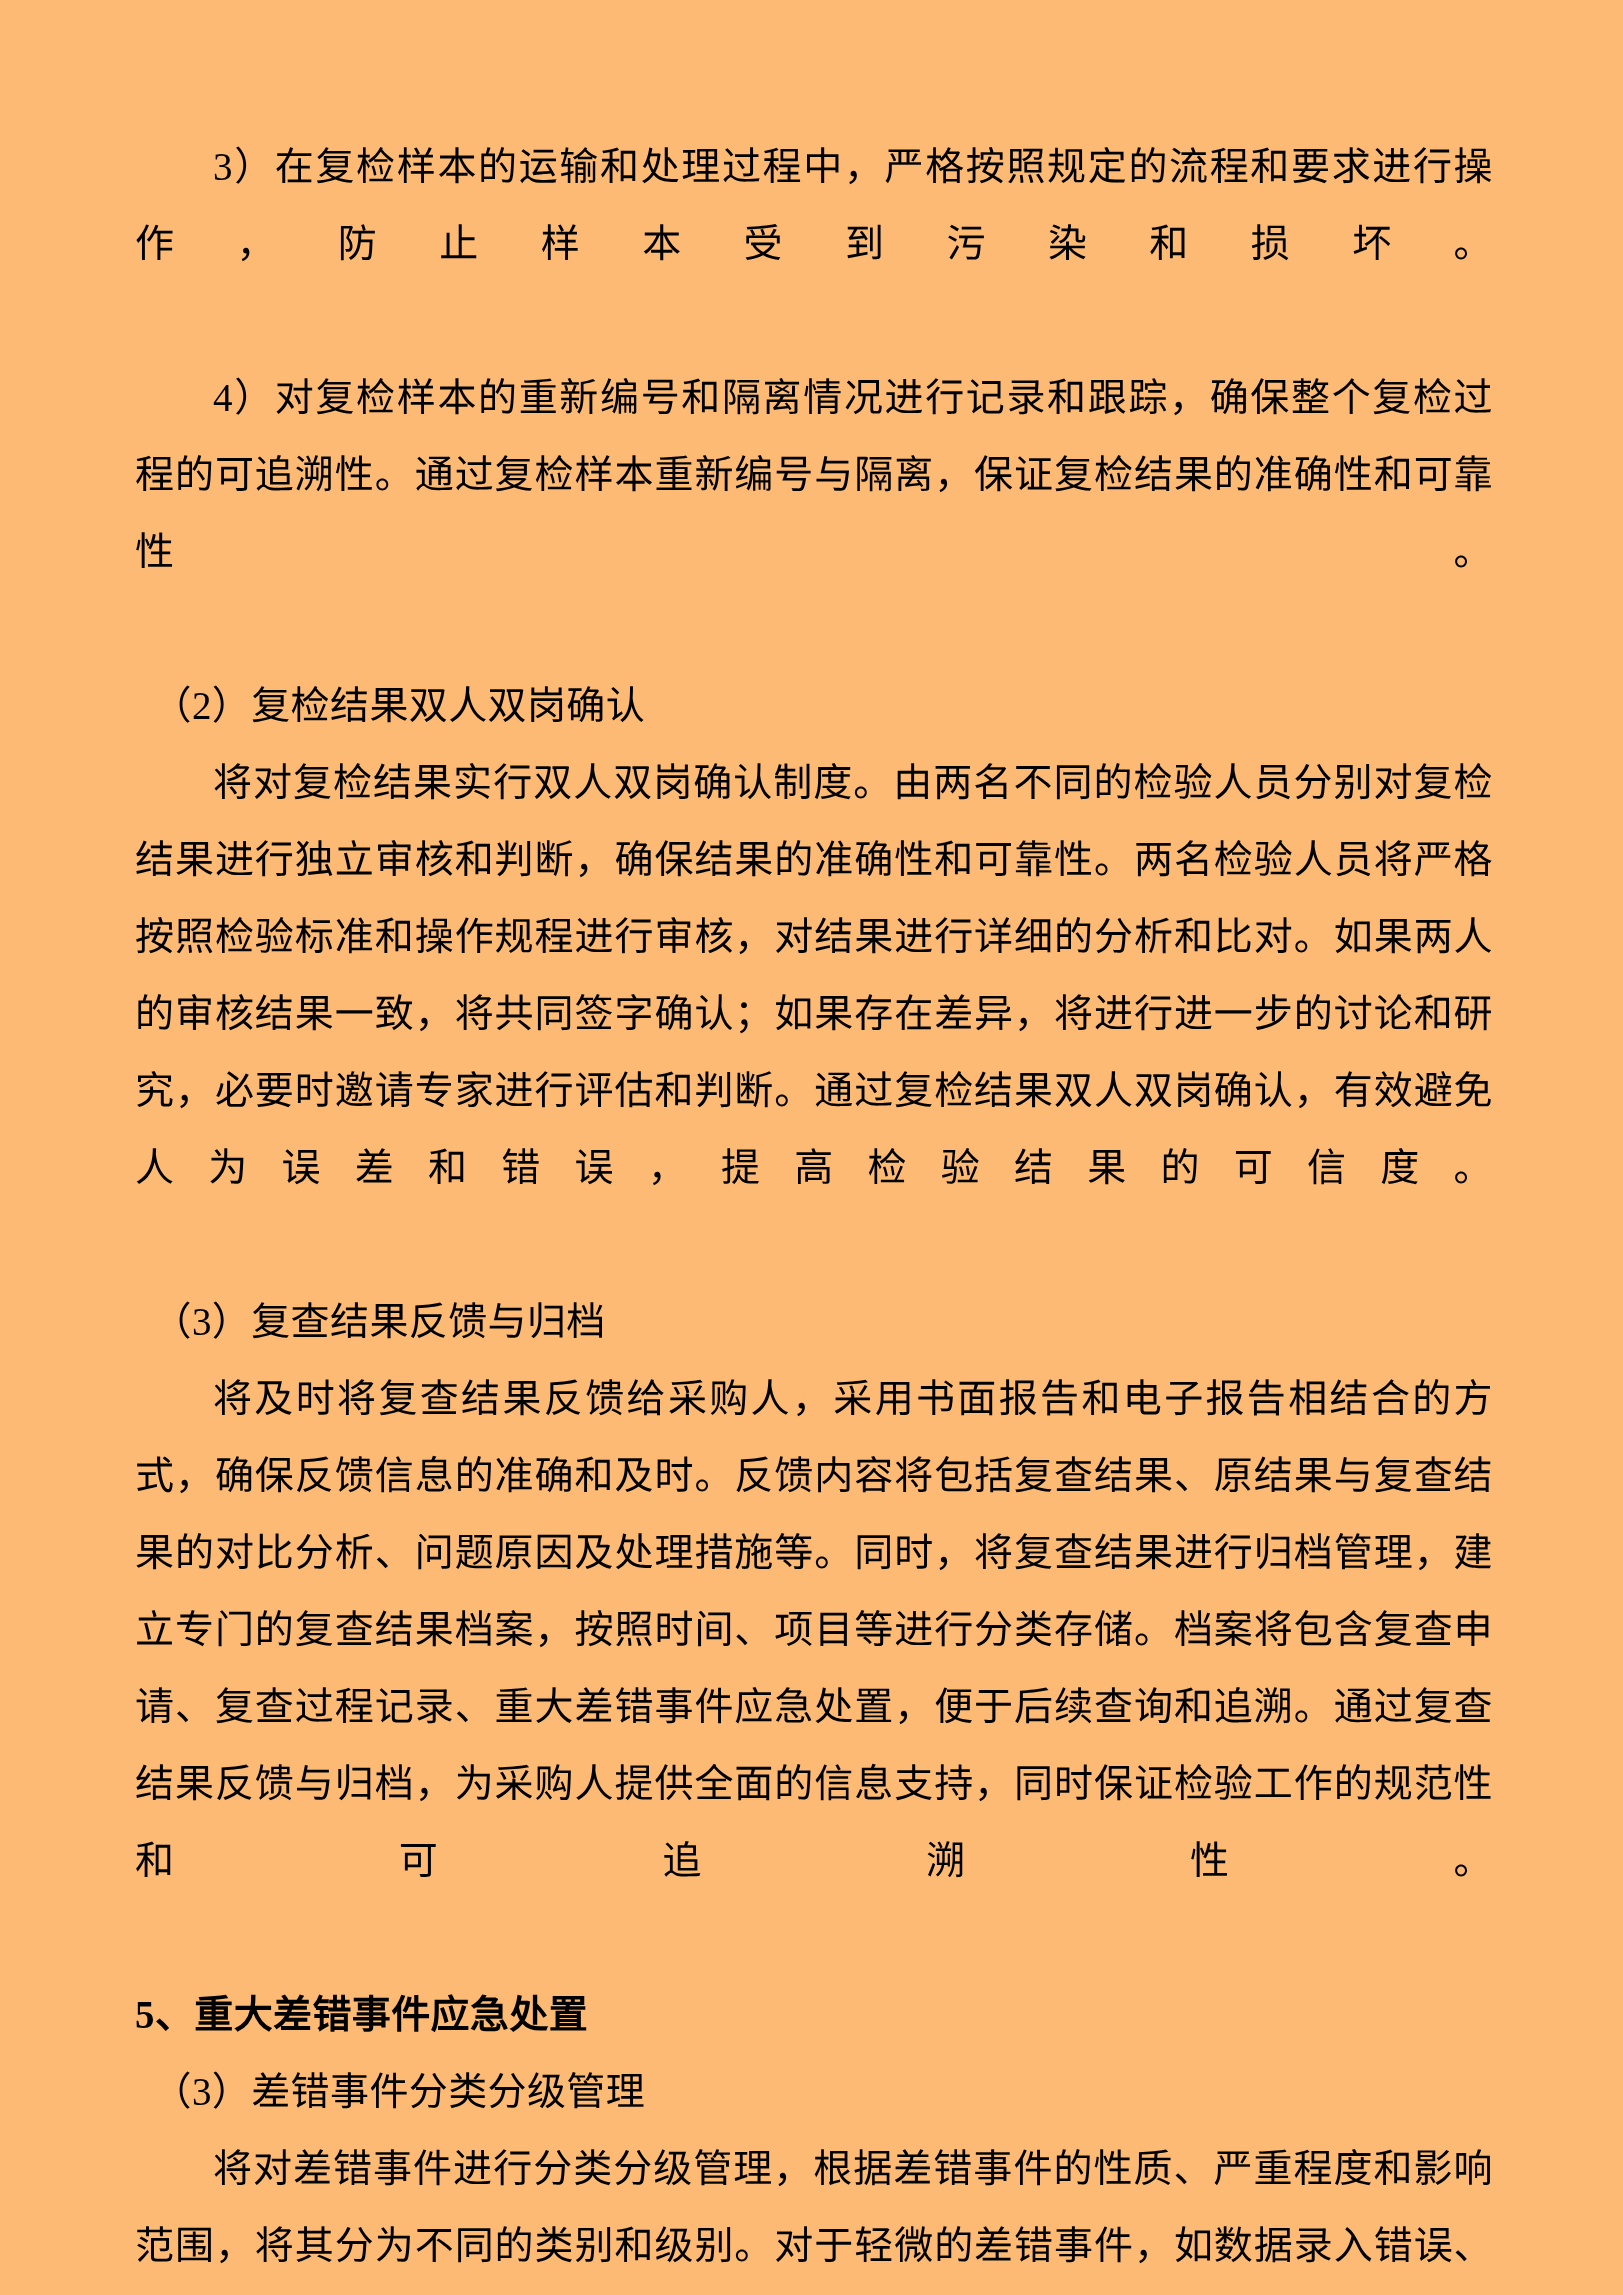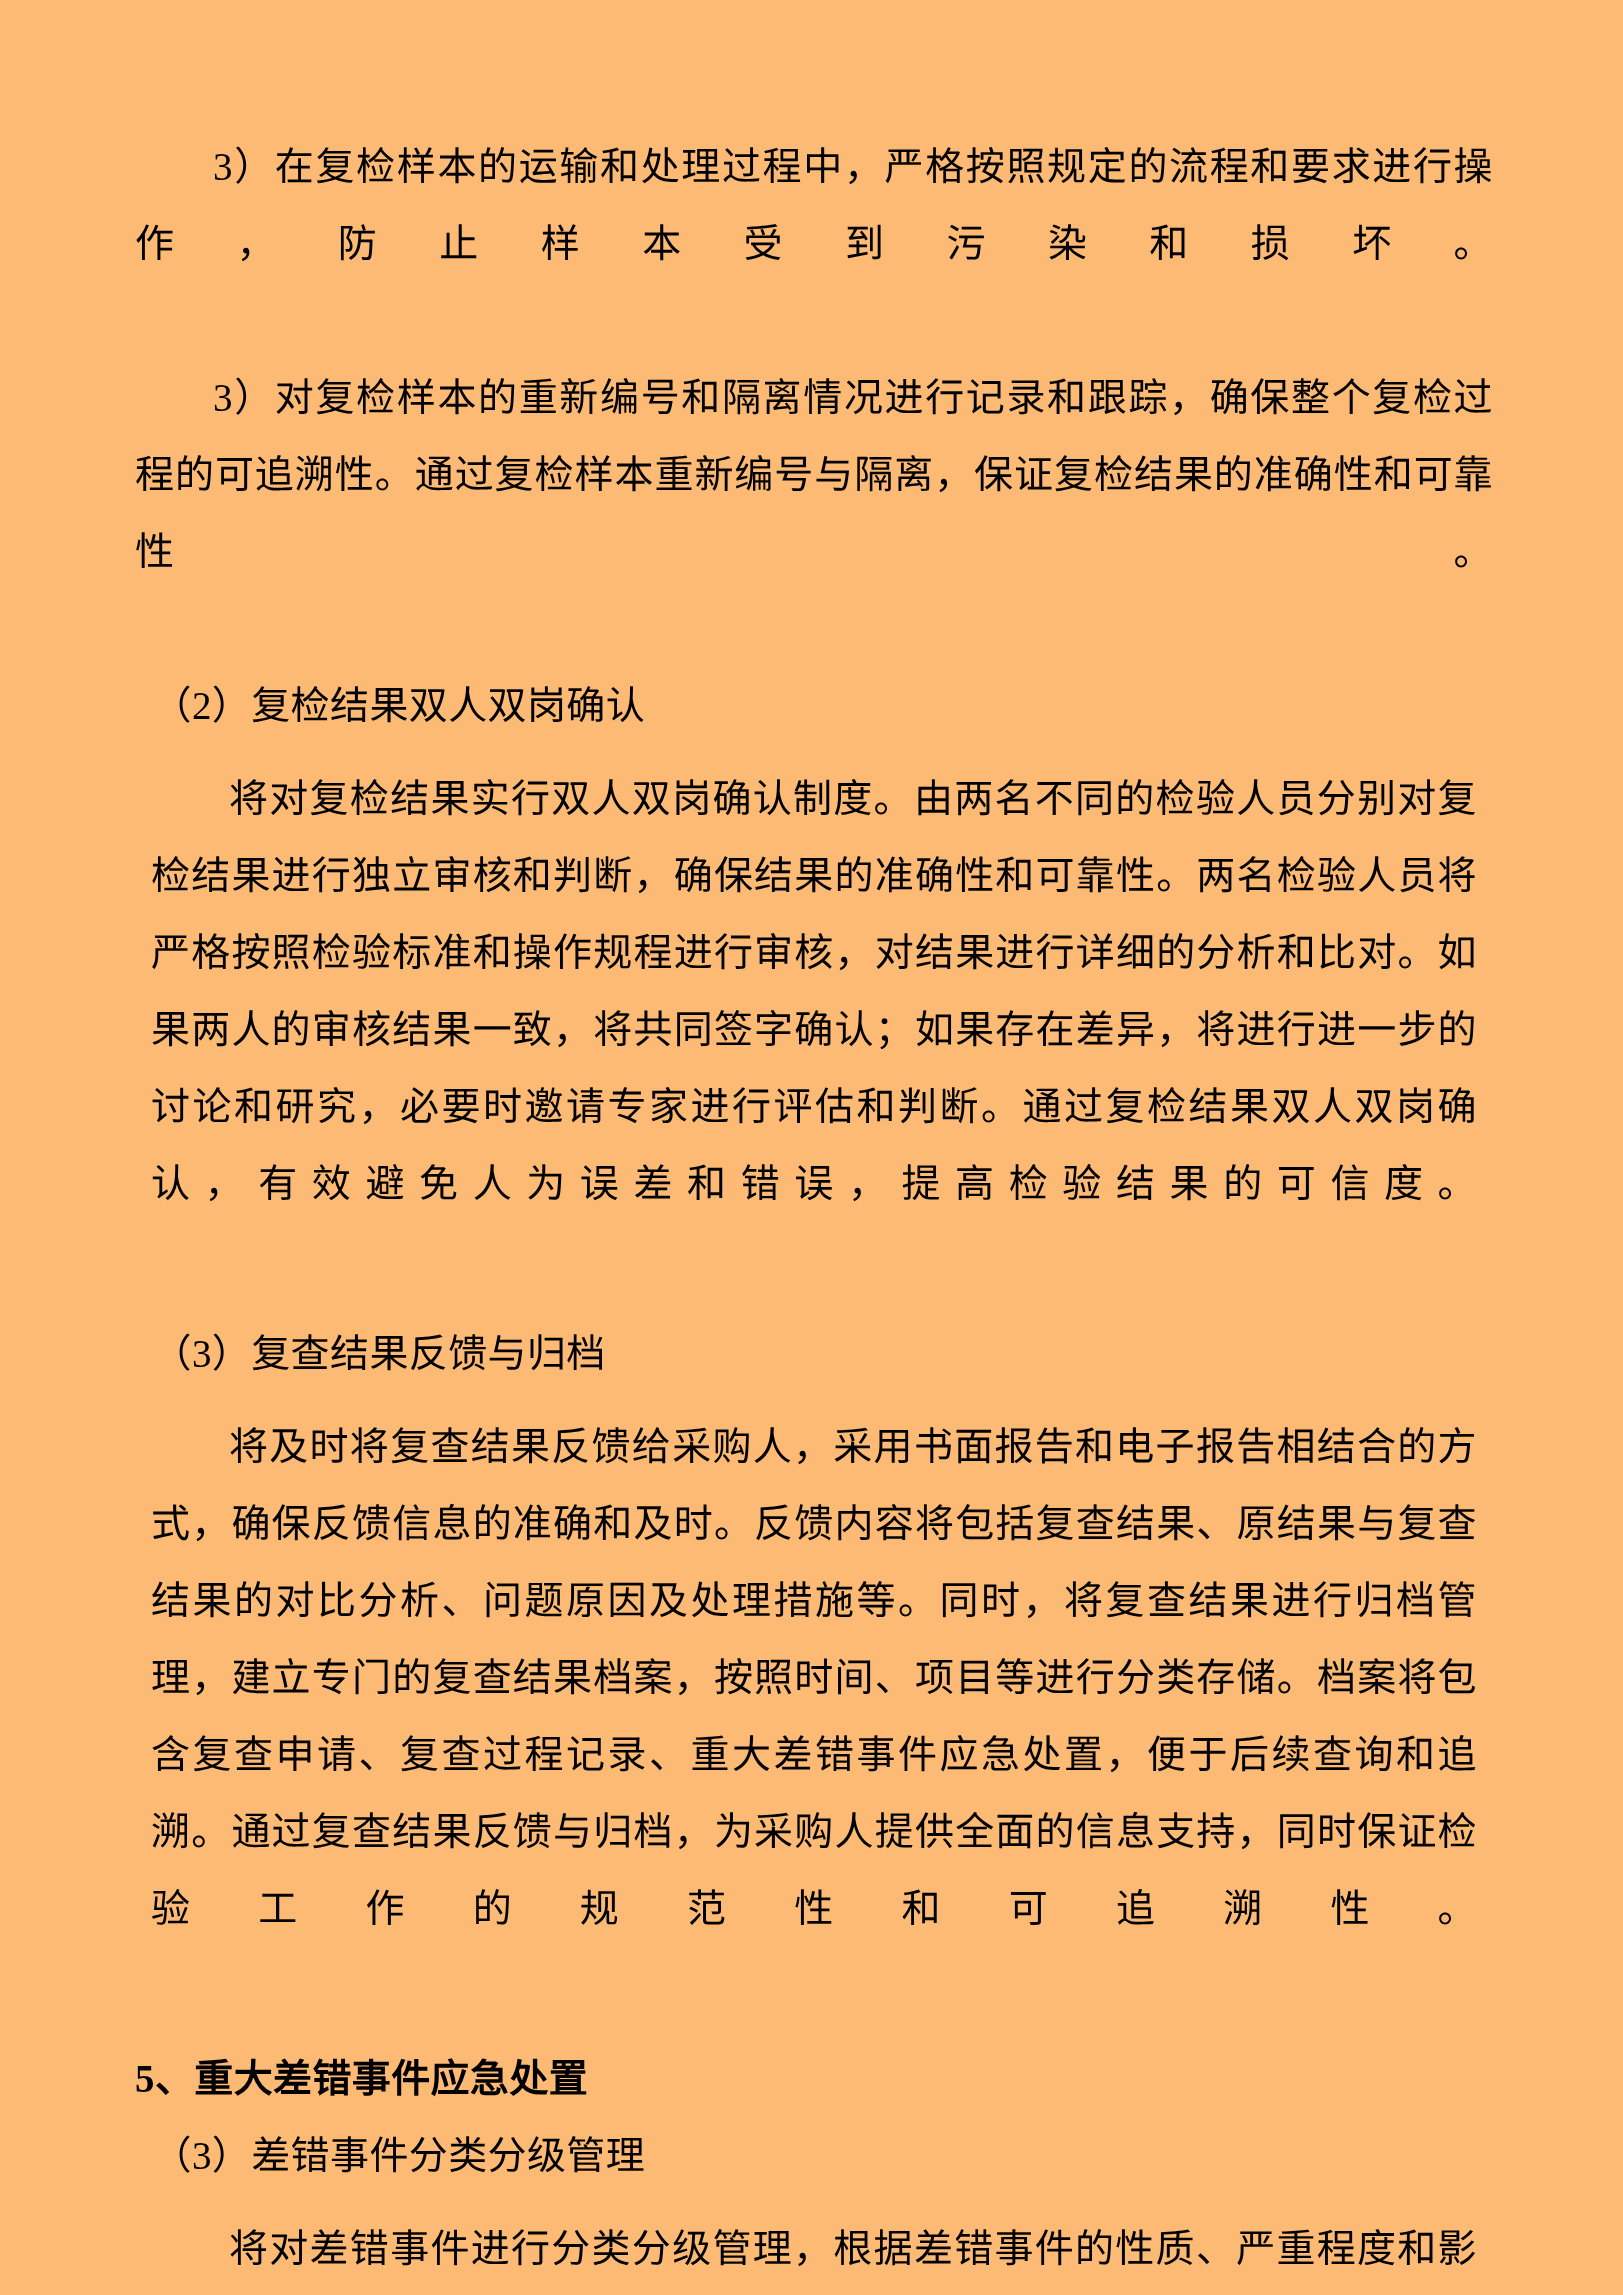--- a/index.html
+++ b/index.html
@@ -24,21 +24,21 @@
   .content {
     width: 1358px;
   }
   
   .para {
     font-size: 39px;
     line-height: 77px;
     text-align: justify;
     text-justify: inter-ideograph;
     text-indent: 2em;
-    margin: 16px;
+    margin: 0;
     letter-spacing: 0.01em;
     word-break: break-all;
     white-space: normal;
   }
   
   .heading-sub {
     font-size: 39px;
     line-height: 77px;
     margin: 0;
     font-weight: normal;
@@ -74,21 +74,21 @@
   }
 </style>
 </head>
 <body>
 
 <div class="page">
   <div class="content">
 
     <p class="para-enum">3）在复检样本的运输和处理过程中，严格按照规定的流程和要求进行操作，防止样本受到污染和损坏。</p>
 
-    <p class="para-enum">3）对复检样本的重新编号和隔离情况进行记录和跟踪，确保整个复检过程的可追溯性。通过复检样本重新编号与隔离，保证复检结果的准确性和可靠性。</p>
+    <p class="para-enum">4）对复检样本的重新编号和隔离情况进行记录和跟踪，确保整个复检过程的可追溯性。通过复检样本重新编号与隔离，保证复检结果的准确性和可靠性。</p>
 
     <p class="heading-sub">（2）复检结果双人双岗确认</p>
 
     <p class="para">将对复检结果实行双人双岗确认制度。由两名不同的检验人员分别对复检结果进行独立审核和判断，确保结果的准确性和可靠性。两名检验人员将严格按照检验标准和操作规程进行审核，对结果进行详细的分析和比对。如果两人的审核结果一致，将共同签字确认；如果存在差异，将进行进一步的讨论和研究，必要时邀请专家进行评估和判断。通过复检结果双人双岗确认，有效避免人为误差和错误，提高检验结果的可信度。</p>
 
     <p class="heading-sub">（3）复查结果反馈与归档</p>
 
     <p class="para">将及时将复查结果反馈给采购人，采用书面报告和电子报告相结合的方式，确保反馈信息的准确和及时。反馈内容将包括复查结果、原结果与复查结果的对比分析、问题原因及处理措施等。同时，将复查结果进行归档管理，建立专门的复查结果档案，按照时间、项目等进行分类存储。档案将包含复查申请、复查过程记录、重大差错事件应急处置，便于后续查询和追溯。通过复查结果反馈与归档，为采购人提供全面的信息支持，同时保证检验工作的规范性和可追溯性。</p>
 
     <p class="heading-main">5、重大差错事件应急处置</p>

